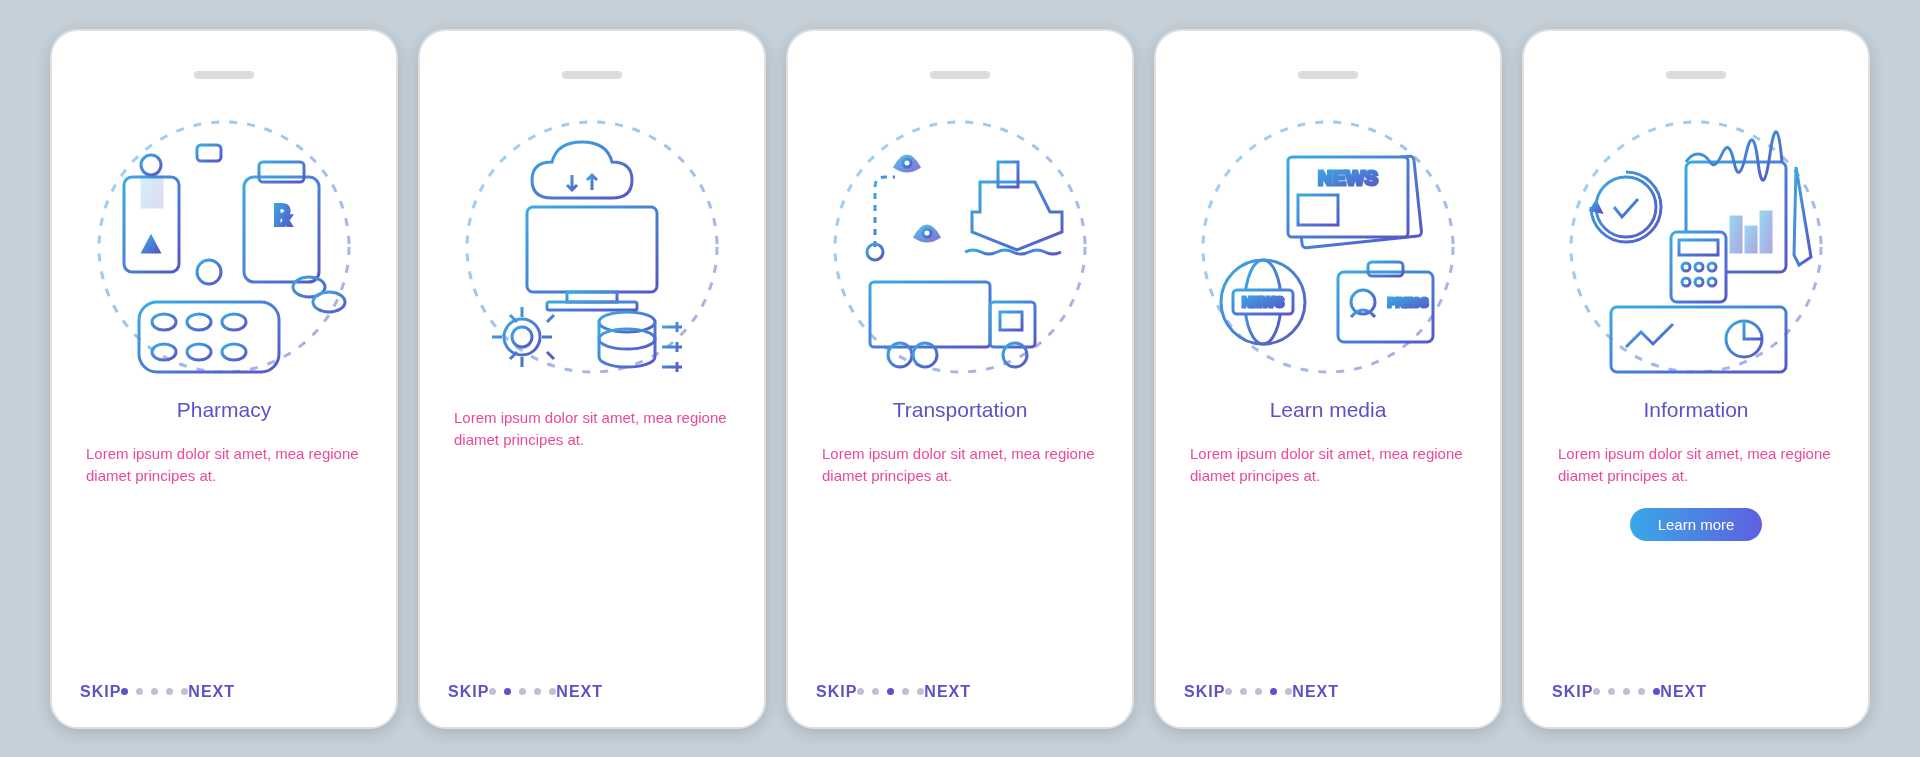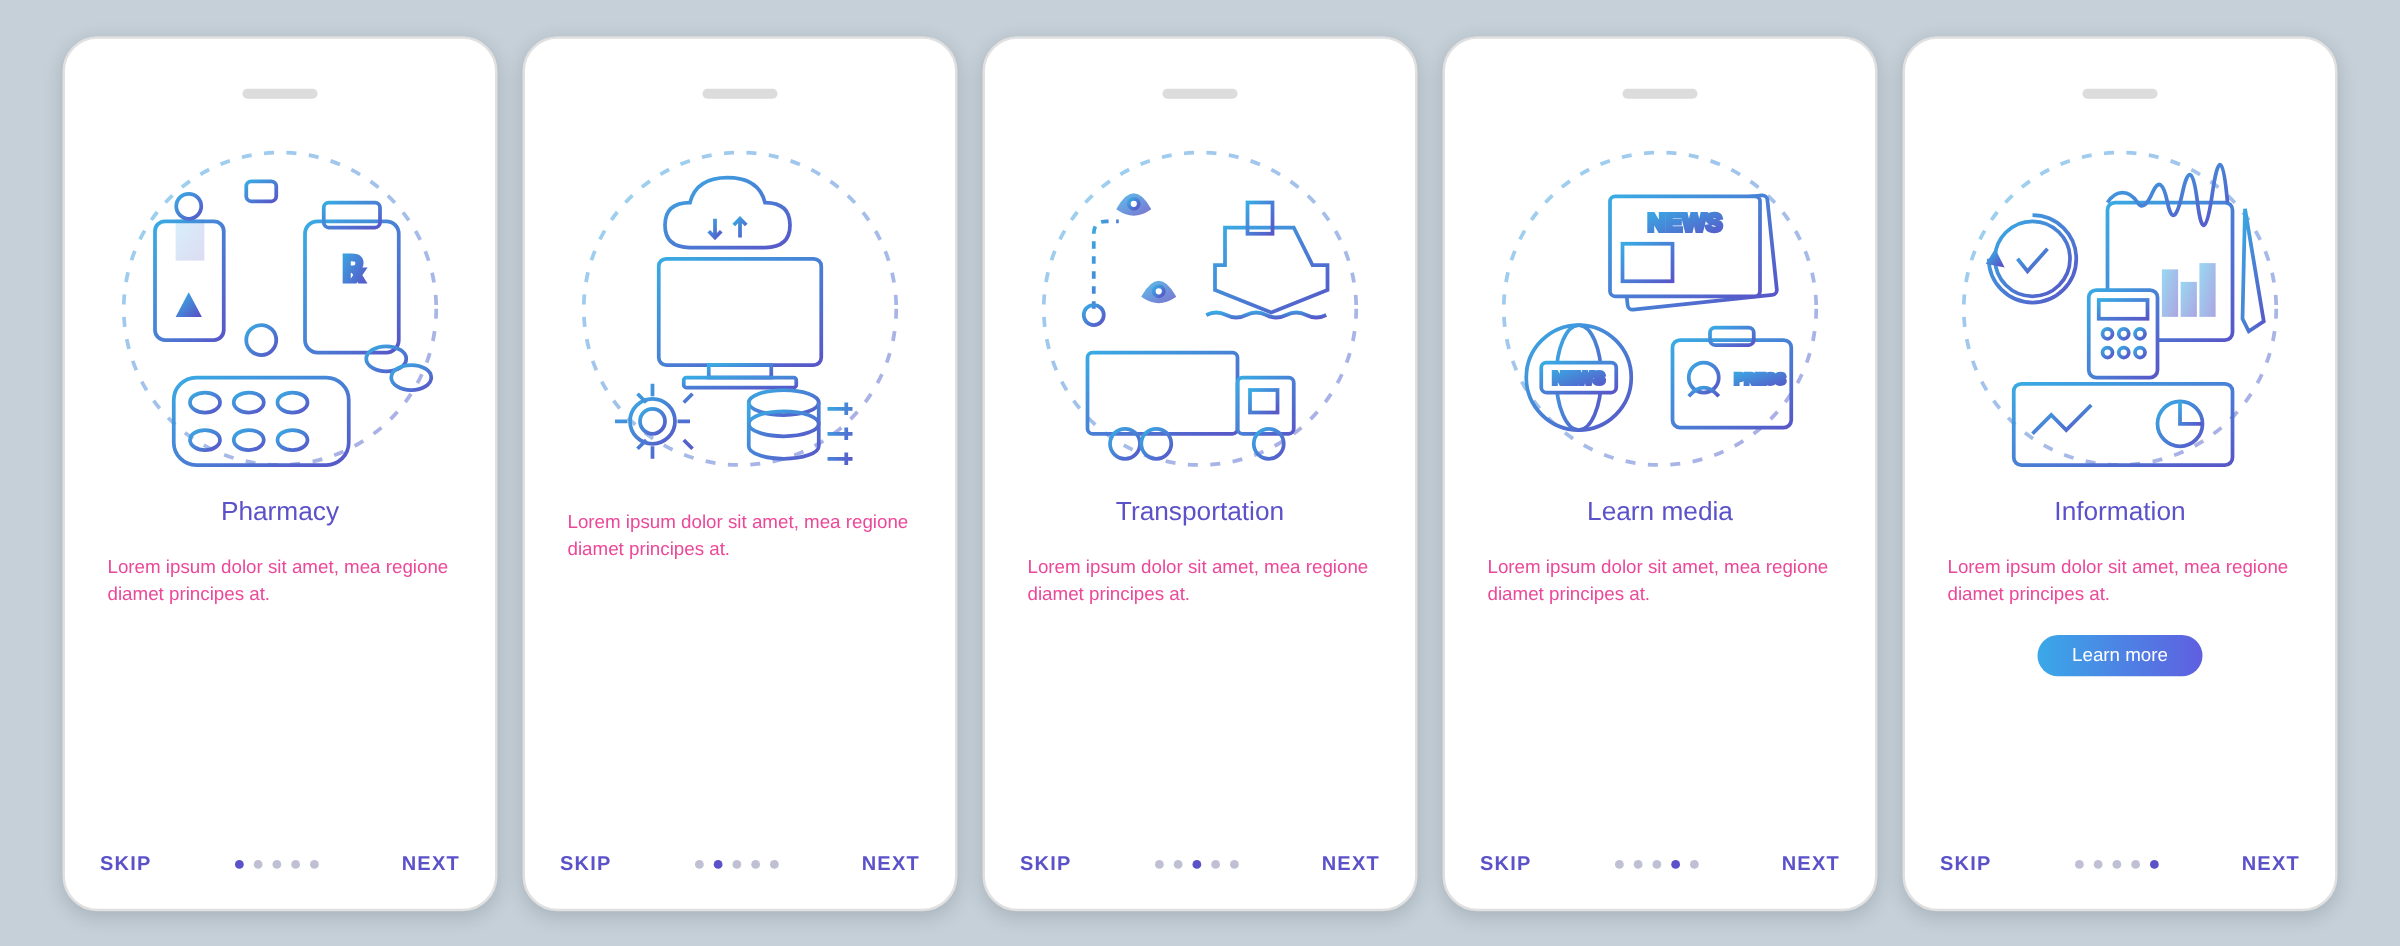--- a/index.html
+++ b/index.html
@@ -4,21 +4,21 @@
 <style>
 *{margin:0;padding:0;box-sizing:border-box}
 body{background:#c5d0d9;font-family:Arial,sans-serif;width:1920px;height:757px;display:flex;align-items:center;justify-content:center}
 .container{display:flex;gap:20px}
 .phone{width:348px;height:700px;background:#fff;border-radius:28px;box-shadow:0 4px 16px rgba(0,0,0,.15);border:2px solid #e0e0e0;position:relative;display:flex;flex-direction:column;align-items:center;padding:40px 28px 26px}
 .speaker{width:60px;height:8px;background:#dcdcdc;border-radius:4px;margin-bottom:28px}
 .illus{width:280px;height:280px;display:flex;align-items:center;justify-content:center}
 .title{color:#5b51c9;font-size:21px;font-weight:400;text-align:center;margin-top:10px;line-height:1.25}
 .desc{color:#ec4899;font-size:15px;text-align:left;margin-top:20px;line-height:1.5;padding:0 6px}
 .learn{margin-top:20px;padding:8px 28px;border-radius:20px;background:linear-gradient(90deg,#3aa8e8,#5f5fe0);color:#fff;font-size:15px;border:none;cursor:pointer}
-.nav{margin-top:auto;width:100%;display:flex;align-items:center;justify-content:space-between}
+.nav{margin-top:auto;width:100%;display:flex;align-items:center;}
 .skip,.next{color:#5b51c9;font-size:16px;font-weight:600;letter-spacing:1px;cursor:pointer}
 .dots{display:flex;gap:8px}
 .dot{width:7px;height:7px;border-radius:50%;background:#c0c0d4}
 .dot.active{background:#5b51c9}
 svg{width:100%;height:100%}
 </style>
 </head>
 <body>
 
 <svg width="0" height="0" style="position:absolute">

